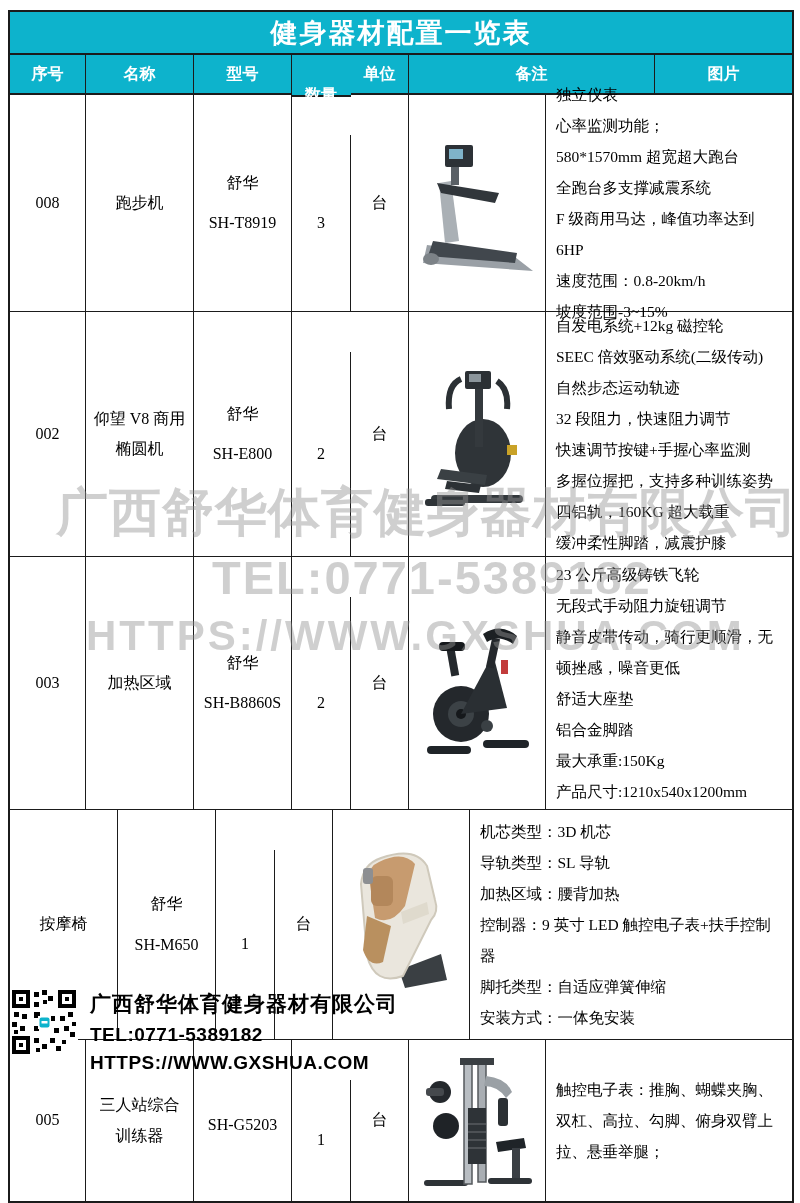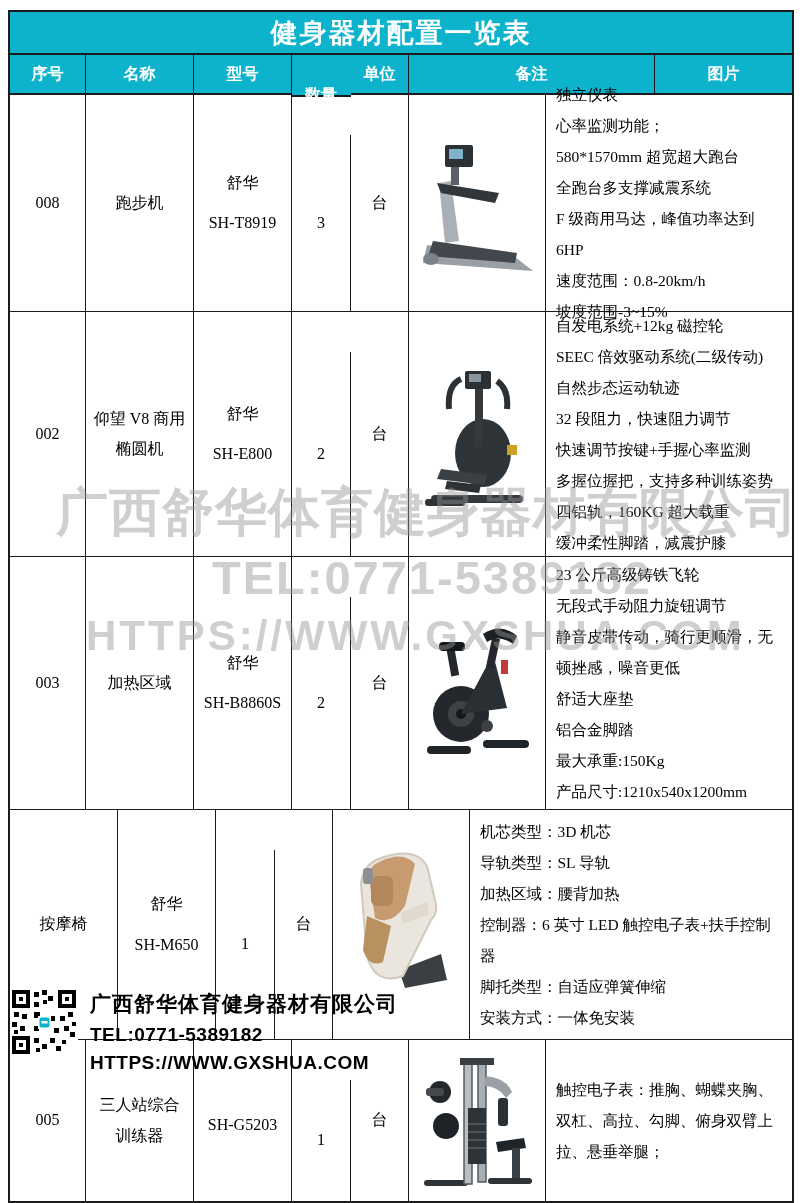--- a/index.html
+++ b/index.html
@@ -184,21 +184,21 @@
           <path d="M38,20 Q62,8 74,22 L64,64 Q50,84 34,76 L28,36 Q28,24 38,20 Z" fill="#c79b6f"></path>
           <path d="M26,74 L50,84 L42,120 Q28,126 22,108 Z" fill="#b9905f"></path>
           <rect x="30" y="34" width="22" height="30" rx="6" fill="#b3875b"></rect>
           <rect x="22" y="26" width="10" height="16" rx="3" fill="#8d8f92"></rect>
           <path d="M60,70 L86,60 L88,72 L62,82 Z" fill="#dfdacd"></path>
         </svg>
       </div>
       <div class="cell c-rem">机芯类型：3D 机芯
 导轨类型：SL 导轨
 加热区域：腰背加热
-控制器：6 英寸 LED 触控电子表+扶手控制器
+控制器：9 英寸 LED 触控电子表+扶手控制器
 脚托类型：自适应弹簧伸缩
 安装方式：一体免安装</div>
     </div>
 
     <div class="row r5">
       <div class="cell c-no">005</div>
       <div class="cell c-name">三人站综合训练器</div>
       <div class="cell c-model">
         <div></div>
         <div>SH-G5203</div>

